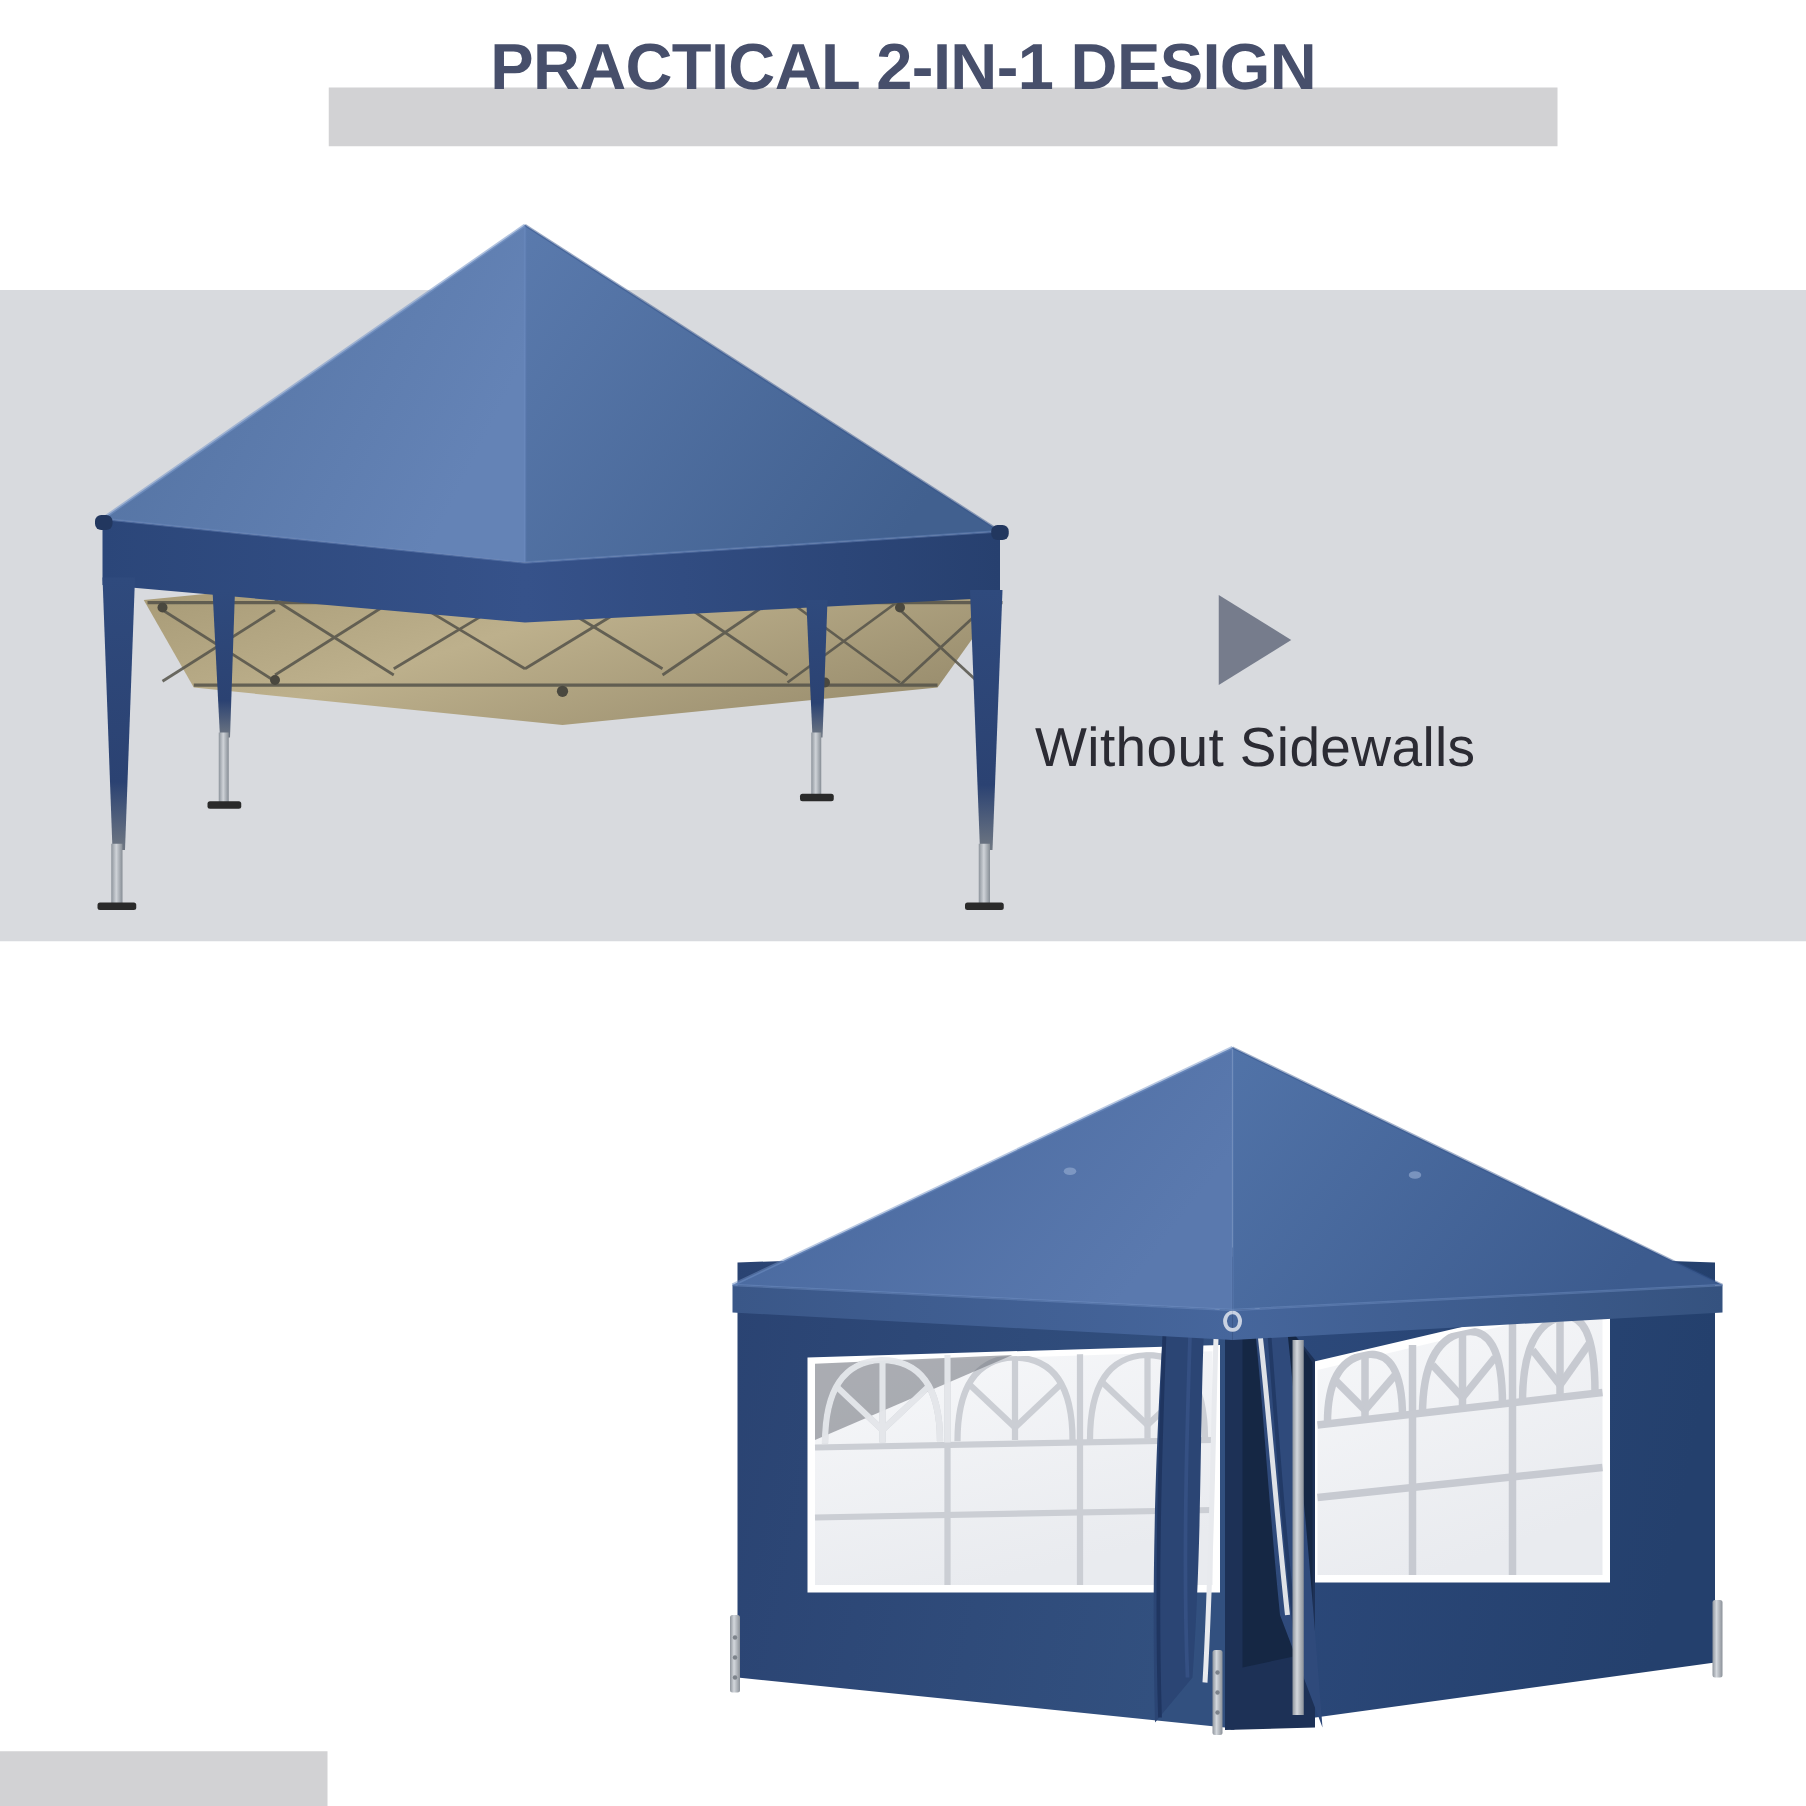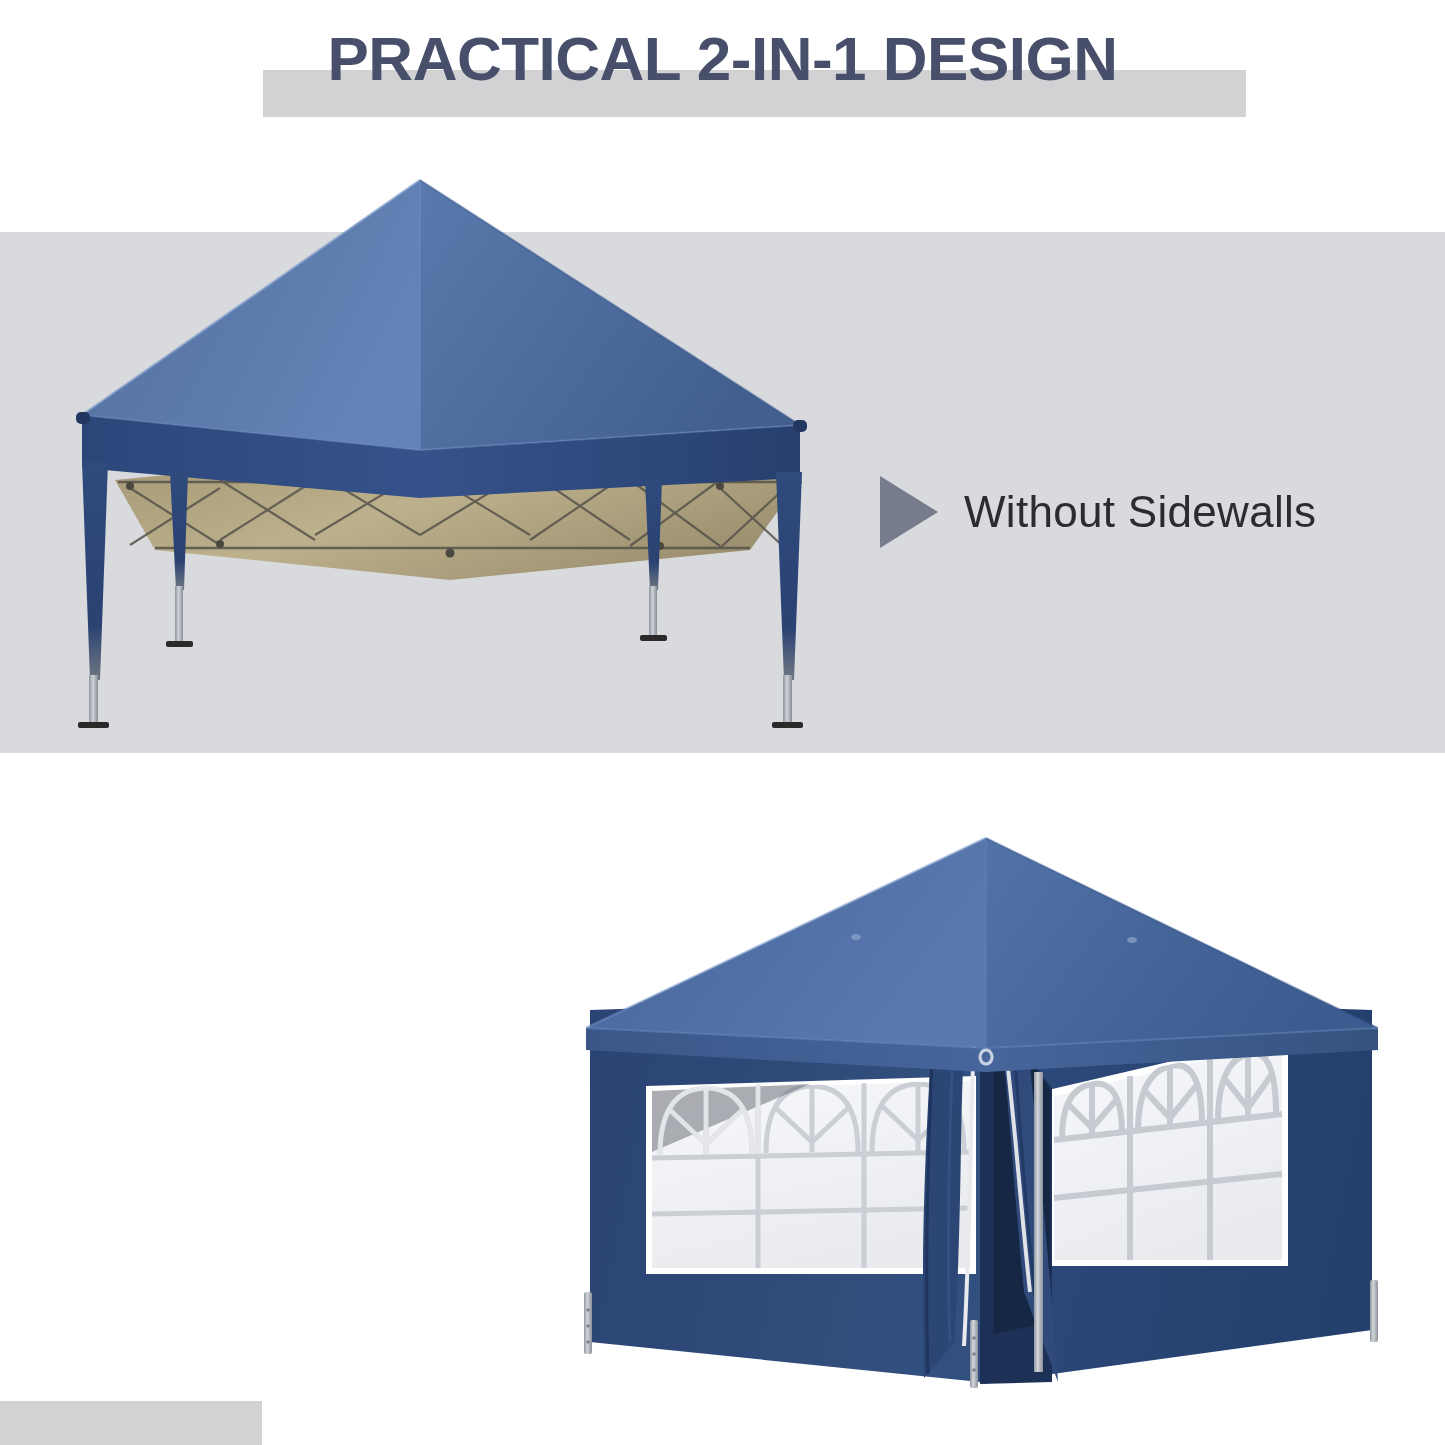--- a/index.html
+++ b/index.html
@@ -29,21 +29,21 @@
     background: #d2d2d4;
   }
   #page-title {
     position: absolute;
     left: 0;
     top: 28px;
     width: 1445px;
     text-align: center;
     font-family: "Liberation Sans", sans-serif;
     font-weight: bold;
-    font-size: 62px;
+    font-size: 52px;
     letter-spacing: -0.5px;
     color: #474f6b;
     white-space: nowrap;
     line-height: 1;
   }
 
   
   #top-panel {
     position: absolute;
     left: 0;
@@ -86,21 +86,21 @@
   .tri-right {
     border-top: 36px solid transparent;
     border-bottom: 36px solid transparent;
     border-left: 58px solid #767c8c;
   }
   .tri-left {
     border-top: 36px solid transparent;
     border-bottom: 36px solid transparent;
     border-right: 58px solid #7b7f8a;
   }
-  #callout-without { left: 880px; top: 476px; }
+  #callout-without { left: 828px; top: 476px; flex-direction: column; }
   #callout-with    { left: 113px; top: 1084px; }
 
   
   .art { position: absolute; }
 </style>
 </head>
 <body>
 
 <div id="page">
 

